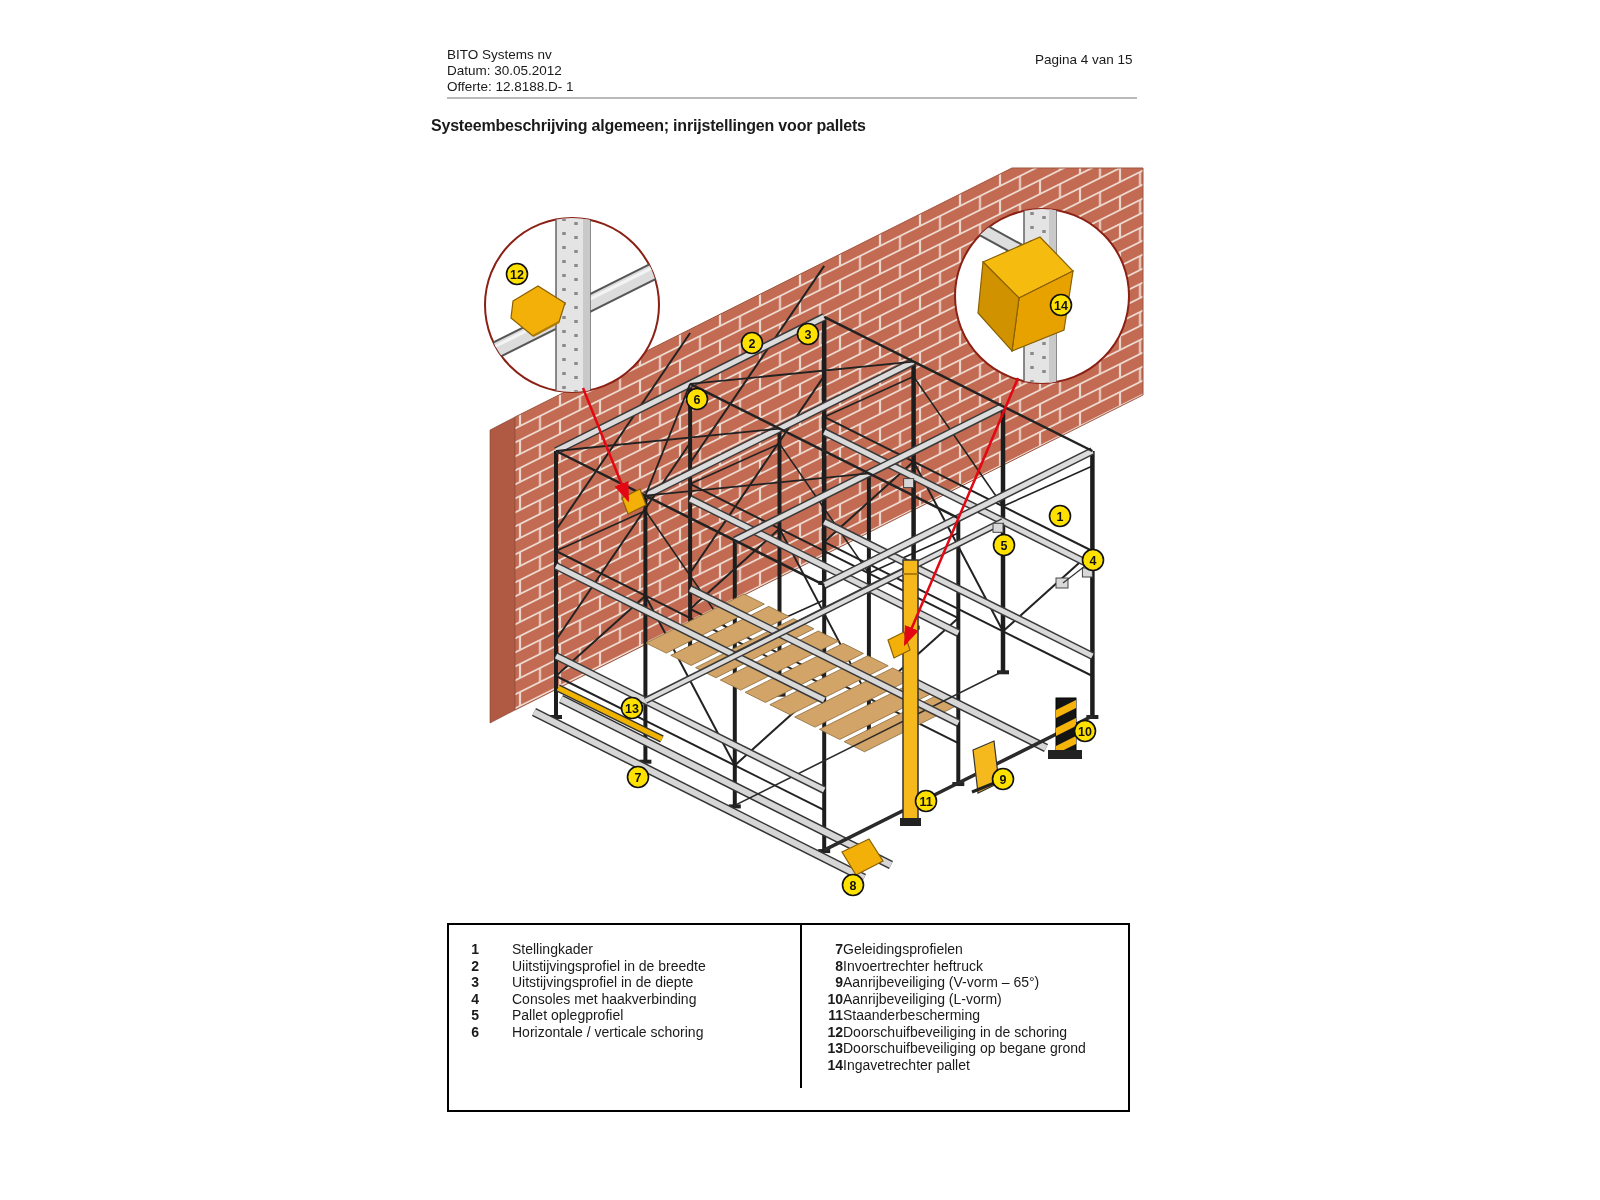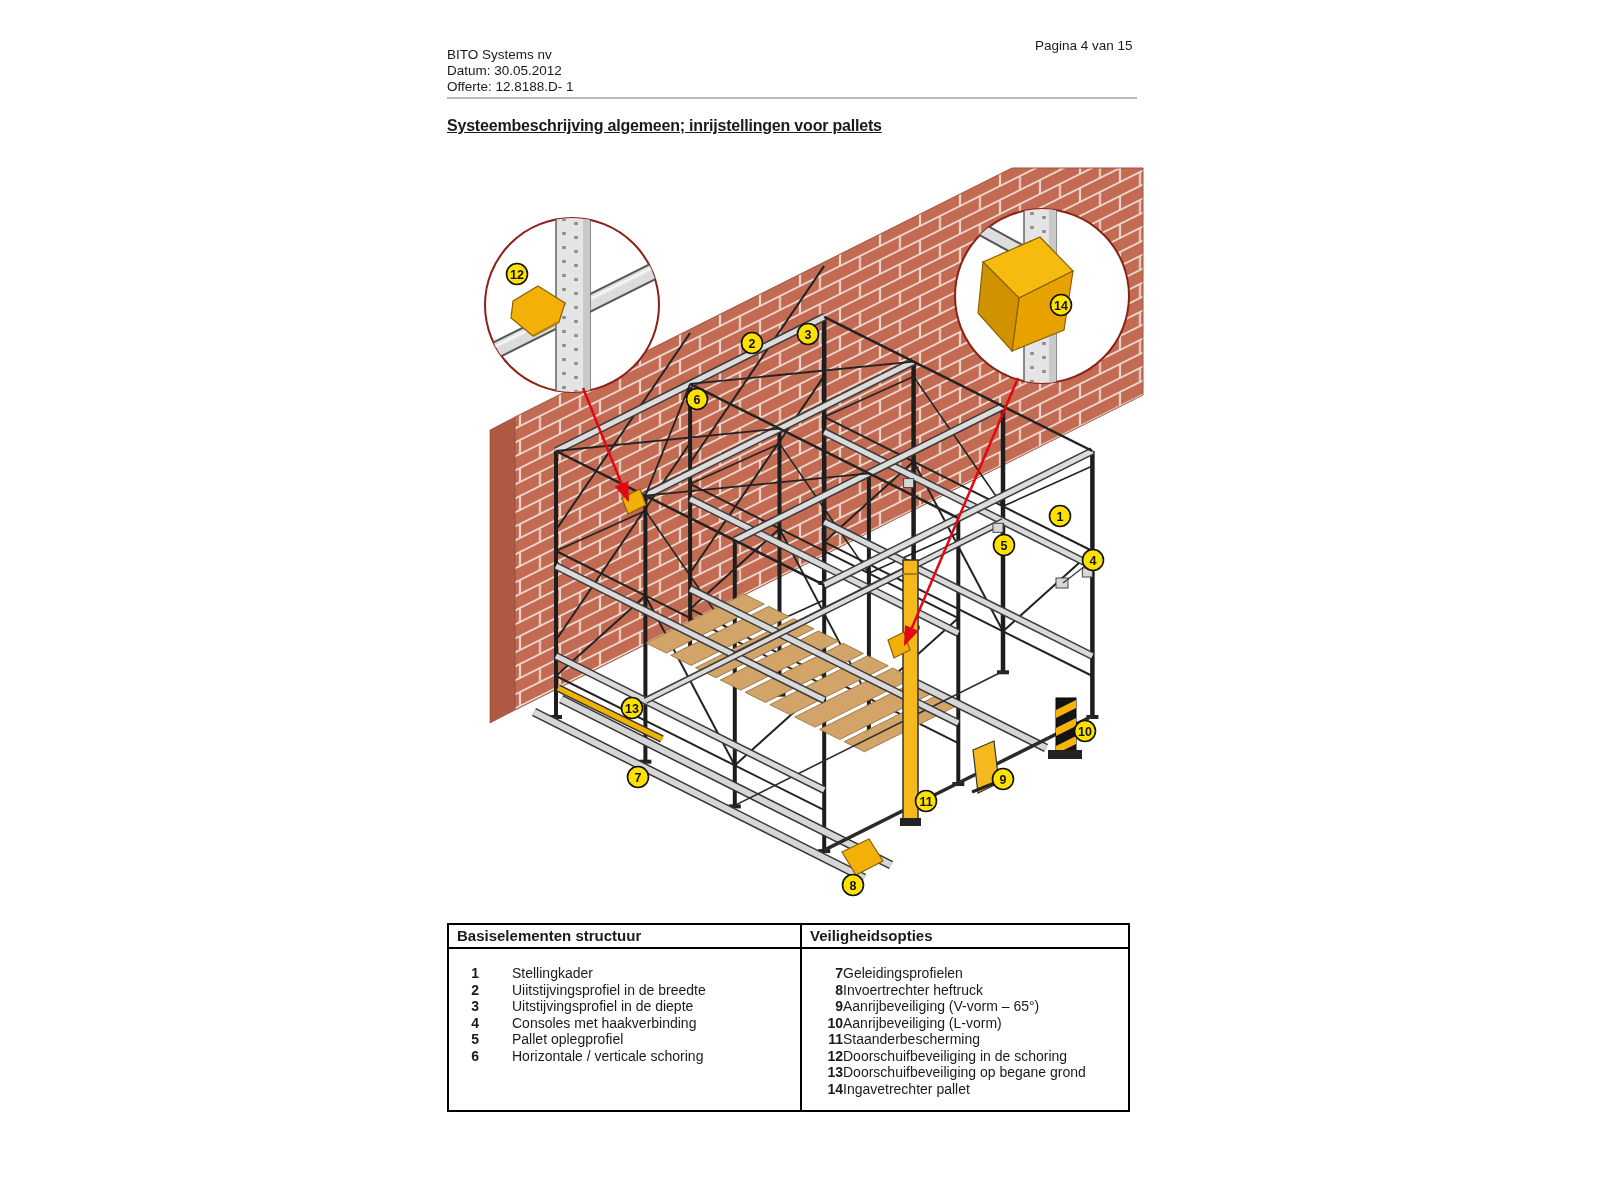--- a/index.html
+++ b/index.html
@@ -1,22 +1,22 @@
 <!DOCTYPE html>
 <html><head>
 <meta charset="utf-8">
 <style>
   html,body{margin:0;padding:0;background:#fff;}
   .page{position:relative;width:1600px;height:1200px;background:#ffffff;overflow:hidden;
         font-family:"Liberation Sans","DejaVu Sans",sans-serif;color:#1a1a1a;border-radius:21px;}
   .hdr-left{position:absolute;left:447px;top:47px;font-size:13.5px;line-height:16px;}
-  .hdr-right{position:absolute;left:1035px;top:38px;font-size:13.5px;}
+  .hdr-right{position:absolute;left:1035px;top:52px;font-size:13.5px;}
   .hdr-rule{position:absolute;left:447px;top:97px;width:690px;height:2px;background:#b9b9b9;}
-  .doc-title{position:absolute;left:447px;top:117px;font-size:16px;font-weight:bold;
-             text-decoration:underline;letter-spacing:-0.2px;}
+  .doc-title{position:absolute;left:431px;top:117px;font-size:16px;font-weight:bold;
+             letter-spacing:-0.2px;}
   svg{position:absolute;left:0;top:0;}
   .legend{position:absolute;left:447px;top:923px;width:683px;height:189px;border:2px solid #000;
           box-sizing:border-box;background:#fff;}
   .legend-head{display:flex;height:22px;border-bottom:2px solid #000;}
   .legend-head .hcell{font-size:15px;font-weight:bold;padding:2px 0 0 8px;box-sizing:border-box;}
   .legend-head .hcell.l{width:353px;border-right:2px solid #000;}
   .legend-head .hcell.r{flex:1;}
   .legend-body{display:flex;height:163px;}
   .legend-body .bcol{box-sizing:border-box;padding-top:16px;}
   .legend-body .bcol.l{width:353px;border-right:2px solid #000;}
@@ -308,24 +308,20 @@
           <text x="632" y="708" text-anchor="middle" dy="0.36em" font-size="12.5" font-weight="bold" font-family="&quot;Liberation Sans&quot;, sans-serif" fill="#111">13</text>
         </g>
         <g>
           <circle cx="1061" cy="305" r="10.5" fill="#ffe100" stroke="#111111" stroke-width="1.6"></circle>
           <text x="1061" y="305" text-anchor="middle" dy="0.36em" font-size="12.5" font-weight="bold" font-family="&quot;Liberation Sans&quot;, sans-serif" fill="#111">14</text>
         </g>
       </g>
   </svg>
 
   <div class="legend">
-    <div class="legend-head">
-      <div class="hcell l">Basiselementen structuur</div>
-      <div class="hcell r">Veiligheidsopties</div>
-    </div>
     <div class="legend-body">
       <div class="bcol l">
 
           <div class="lrow">
             <span class="lnum">1</span>
             <span class="llabel">Stellingkader</span>
           </div>
 
           <div class="lrow">
             <span class="lnum">2</span>

